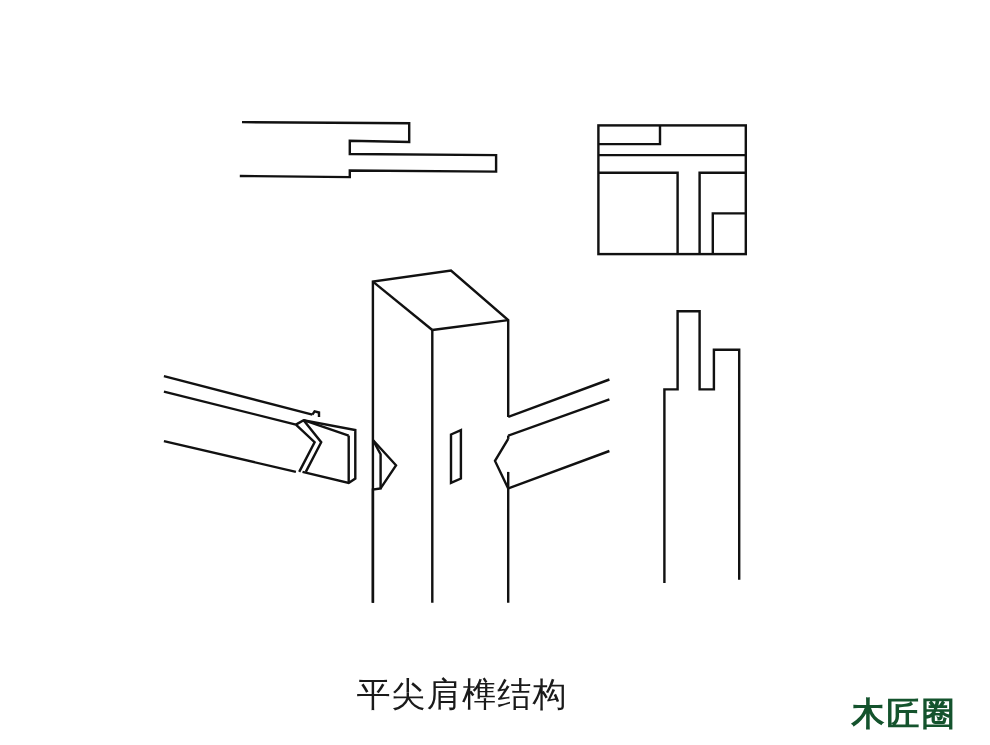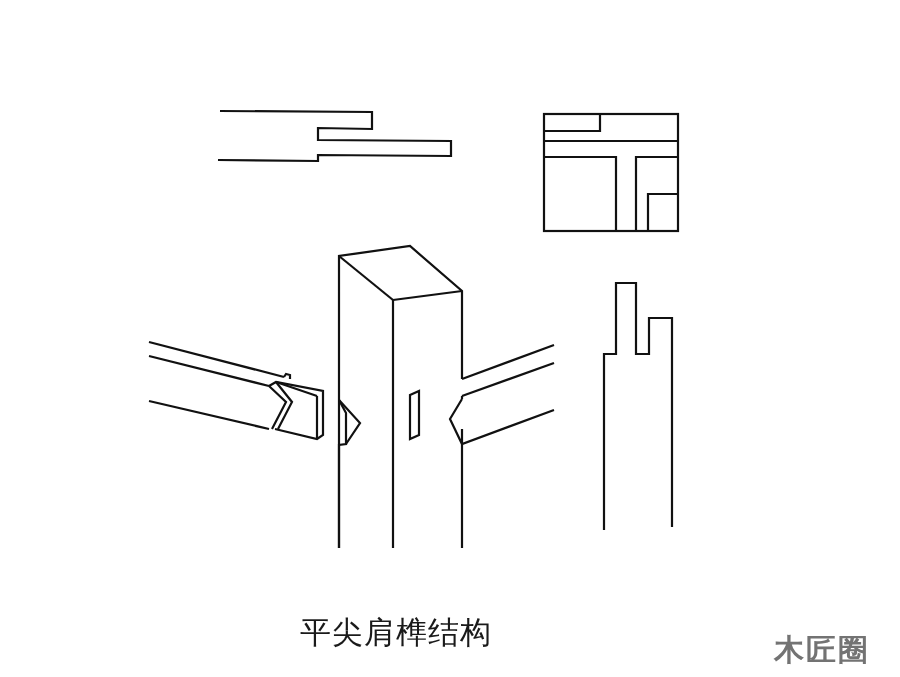--- a/index.html
+++ b/index.html
@@ -2,26 +2,26 @@
 <html><head>
 <meta charset="utf-8">
 <style>
   html, body { margin: 0; padding: 0; background: #ffffff; }
   body { width: 900px; height: 677px; position: relative; overflow: hidden; }
   #canvas { position: absolute; left: 0; top: 0; width: 900px; height: 677px; }
   .ln { fill: none; stroke: #111111; stroke-width: 2.2; stroke-linejoin: miter; stroke-linecap: butt; }
   .caption {
     position: absolute; left: 300px; top: 612px; width: 240px; height: 40px;
     font-family: "DejaVu Sans", sans-serif; font-size: 31px; color: #1a1a1a;
-    letter-spacing: 1px; line-height: 40px; white-space: nowrap;
+    letter-spacing: 1px; line-height: 40px; white-space: nowrap; text-align: center;
   }
   .watermark {
     position: absolute; left: 774px; top: 630px; width: 120px; height: 40px;
     font-family: "DejaVu Sans", sans-serif; font-size: 30px; font-weight: bold;
-    color: #737373; line-height: 40px; letter-spacing: 2px; white-space: nowrap;
+    color: #14532d; line-height: 40px; letter-spacing: 2px; white-space: nowrap;
   }
 </style>
 </head>
 <body>
 
 <div id="figure">
   <svg id="canvas" viewBox="0 0 900 677" xmlns="http://www.w3.org/2000/svg">
 
     <g>
       <polyline class="ln" points="220,111 372,112 372,129 318,128 318,140 451,141 451,156 318,155 318,161 218,160"></polyline>

